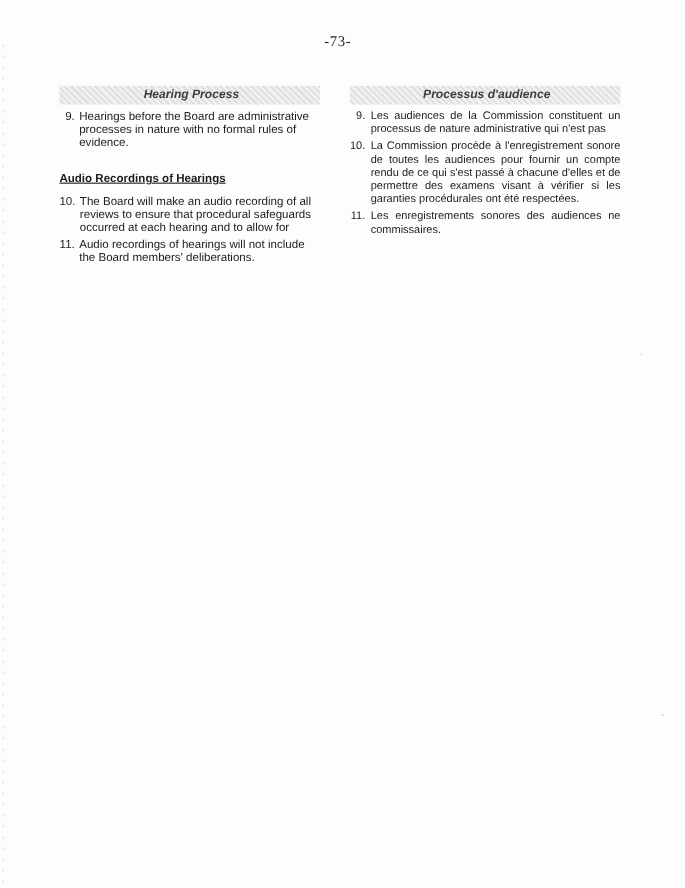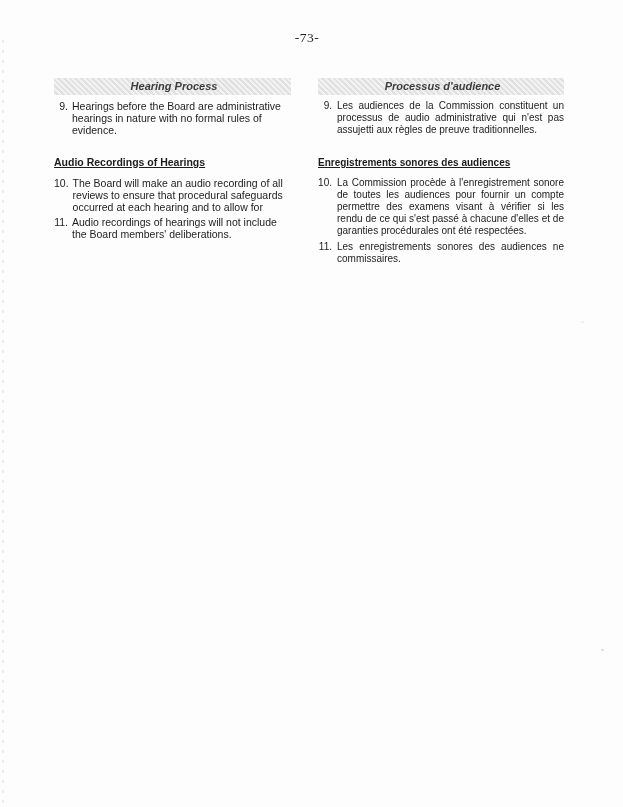--- a/index.html
+++ b/index.html
@@ -117,21 +117,21 @@
 
   <div class="page-number">-73-</div>
 
   <div class="column col-en">
     <div class="heading-bar">Hearing Process</div>
     <div class="col-body">
         <div class="list-item">
           <span class="num">9.</span>
           <div class="lines">
             <div class="line">Hearings before the Board are administrative</div>
-            <div class="line">hearings in nature with no formal rules of</div>
+            <div class="line">processes in nature with no formal rules of</div>
             <div class="line">evidence.</div>
           </div>
         </div>
         <div class="subheading">Audio Recordings of Hearings</div>
         <div class="list-item">
           <span class="num">10.</span>
           <div class="lines">
             <div class="line">The Board will make an audio recording of all</div>
             <div class="line">reviews to ensure that procedural safeguards</div>
             <div class="line">occurred at each hearing and to allow for</div>
@@ -147,32 +147,30 @@
       </div>
   </div>
 
   <div class="column col-fr">
     <div class="heading-bar">Processus d'audience</div>
     <div class="col-body">
         <div class="list-item">
           <span class="num">9.</span>
           <div class="lines">
             <div class="line">Les audiences de la Commission constituent un</div>
-            <div class="line">processus de audio administrative qui n'est pas</div>
-            <div class="line">assujetti aux règles de preuve traditionnelles.</div>
+            <div class="line">processus de nature administrative qui n'est pas</div>
           </div>
         </div>
-        <div class="subheading">Enregistrements sonores des audiences</div>
         <div class="list-item">
           <span class="num">10.</span>
           <div class="lines">
             <div class="line">La Commission procède à l'enregistrement sonore</div>
             <div class="line">de toutes les audiences pour fournir un compte</div>
+            <div class="line">rendu de ce qui s'est passé à chacune d'elles et de</div>
             <div class="line">permettre des examens visant à vérifier si les</div>
-            <div class="line">rendu de ce qui s'est passé à chacune d'elles et de</div>
             <div class="line">garanties procédurales ont été respectées.</div>
           </div>
         </div>
         <div class="list-item">
           <span class="num">11.</span>
           <div class="lines">
             <div class="line">Les enregistrements sonores des audiences ne</div>
             <div class="line">commissaires.</div>
           </div>
         </div>

